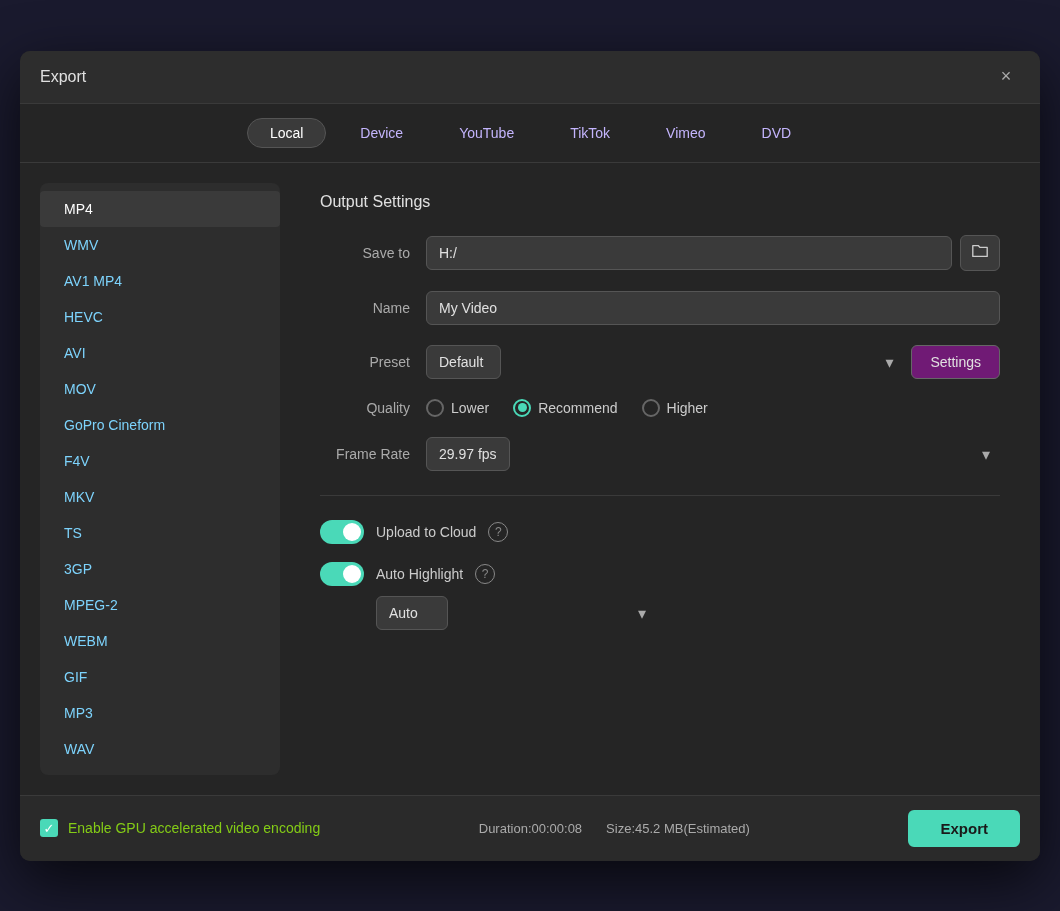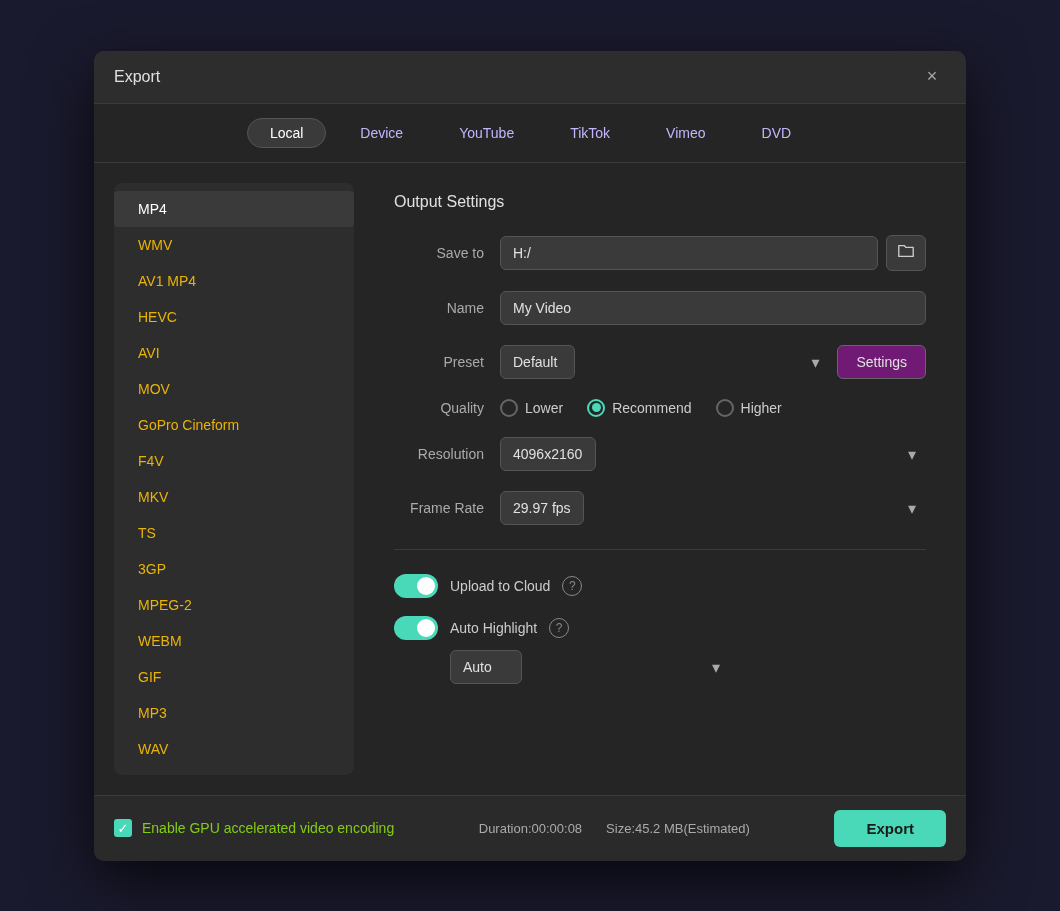--- a/index.html
+++ b/index.html
@@ -5,21 +5,21 @@
     * { box-sizing: border-box; margin: 0; padding: 0; }
     body {
       background: #1a1a2e;
       display: flex;
       align-items: center;
       justify-content: center;
       min-height: 100vh;
       font-family: -apple-system, BlinkMacSystemFont, 'Segoe UI', sans-serif;
     }
     .dialog {
-      width: 872px;
+      width: 1020px;
       background: #252525;
       border-radius: 10px;
       overflow: hidden;
       box-shadow: 0 20px 60px rgba(0,0,0,0.7);
     }
     .dialog-header {
       background: #2d2d2d;
       padding: 12px 20px;
       display: flex;
       align-items: center;
@@ -74,21 +74,21 @@
     }
     .format-list {
       width: 240px;
       background: #2d2d2d;
       border-radius: 8px;
       padding: 8px 0;
       flex-shrink: 0;
     }
     .format-item {
       padding: 10px 24px;
-      color: #eab308;
+      color: #7dd3fc;
       font-size: 14px;
       cursor: pointer;
       border-radius: 4px;
     }
     .format-item.active {
       background: #3a3a3a;
       color: #fff;
     }
     .settings-panel {
       flex: 1;
@@ -406,31 +406,20 @@
             <div class="radio-circle checked"></div>
             <span>Recommend</span>
           </label>
           <label class="radio-option">
             <div class="radio-circle"></div>
             <span>Higher</span>
           </label>
         </div>
       </div>
 
-      <div class="form-row">
-        <span class="form-label">Resolution</span>
-        <div class="select-wrapper">
-          <select class="select-input">
-            <option>4096x2160</option>
-            <option>3840x2160</option>
-            <option>1920x1080</option>
-            <option>1280x720</option>
-          </select>
-        </div>
-      </div>
 
       <div class="form-row">
         <span class="form-label">Frame Rate</span>
         <div class="select-wrapper">
           <select class="select-input">
             <option>29.97 fps</option>
             <option>25 fps</option>
             <option>24 fps</option>
             <option>60 fps</option>
           </select>

